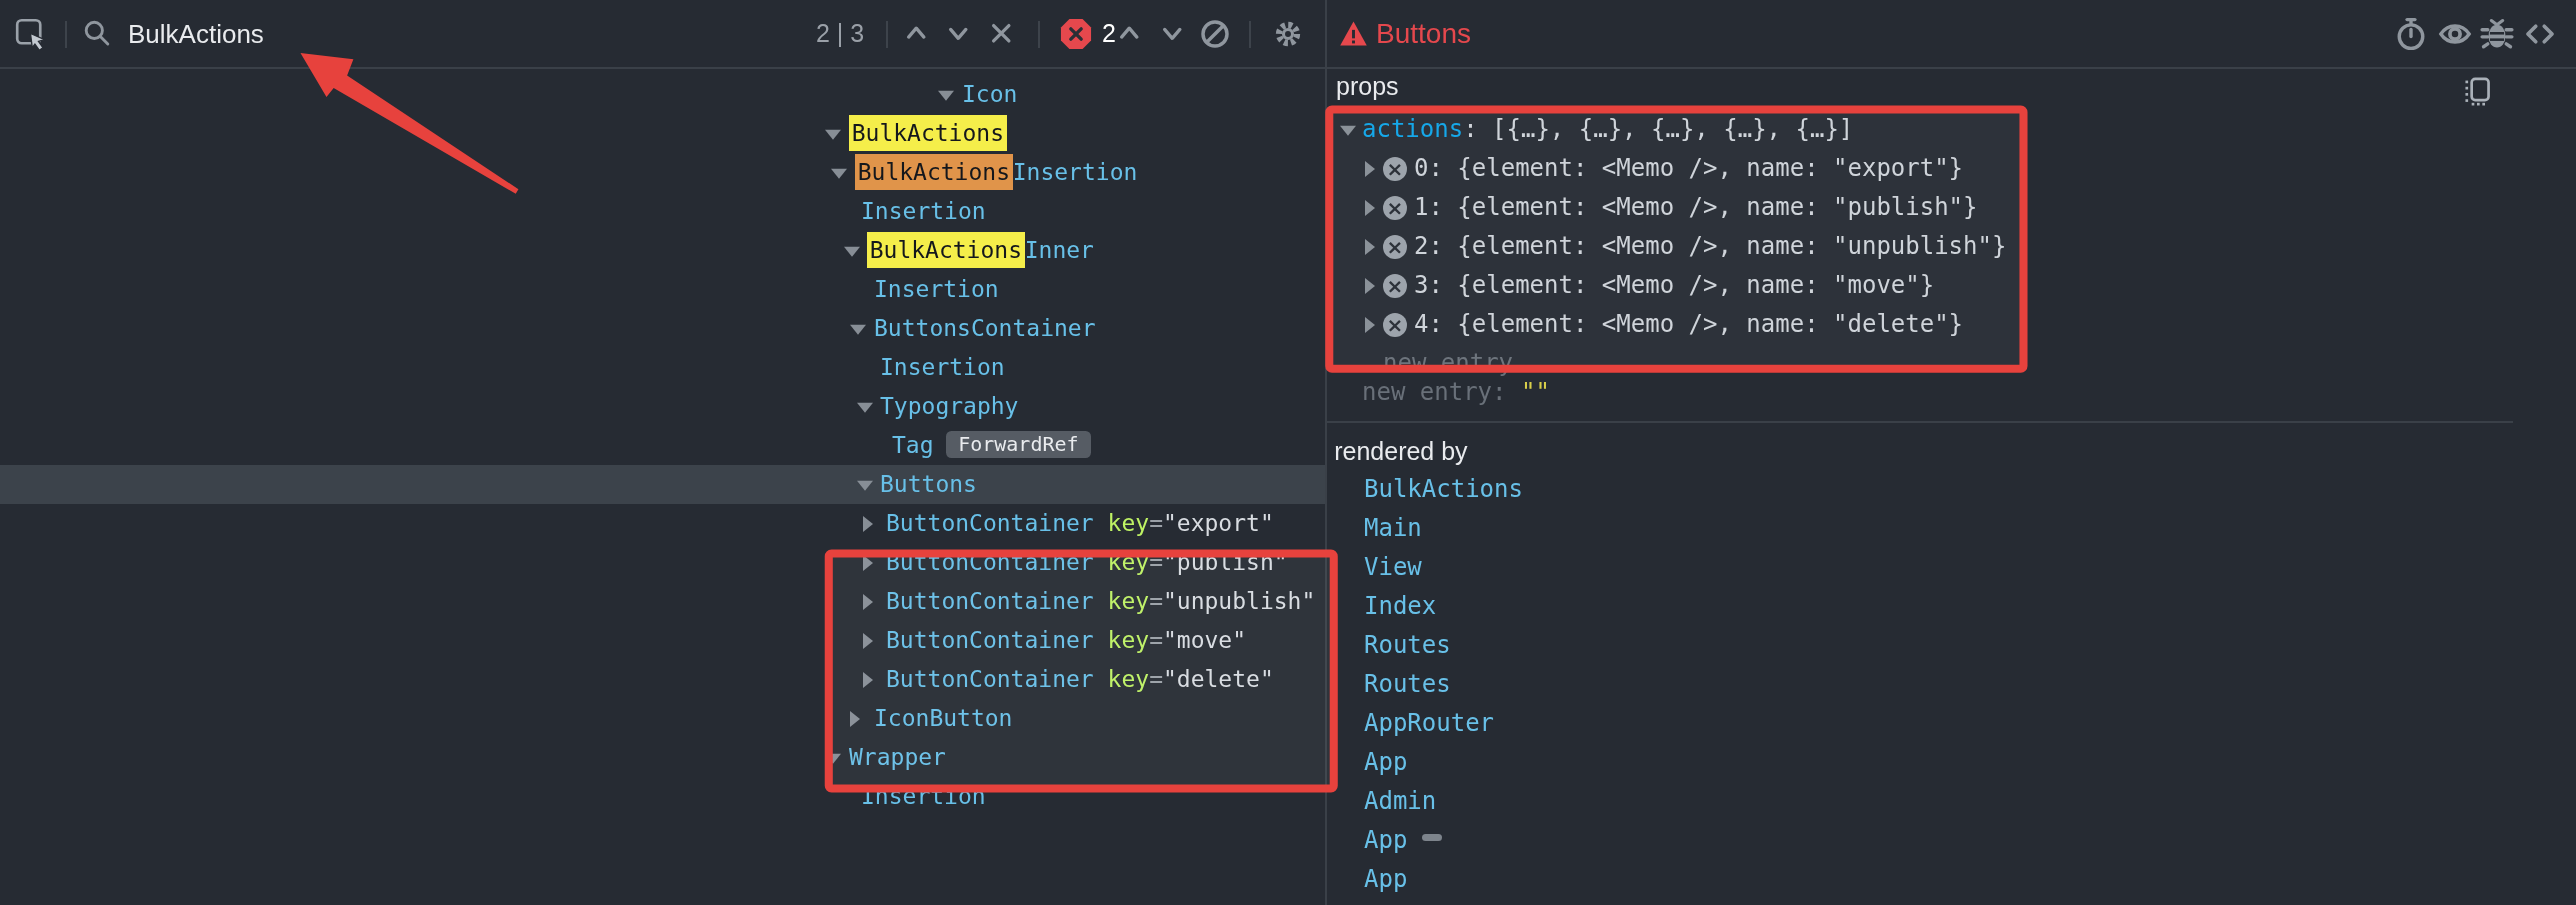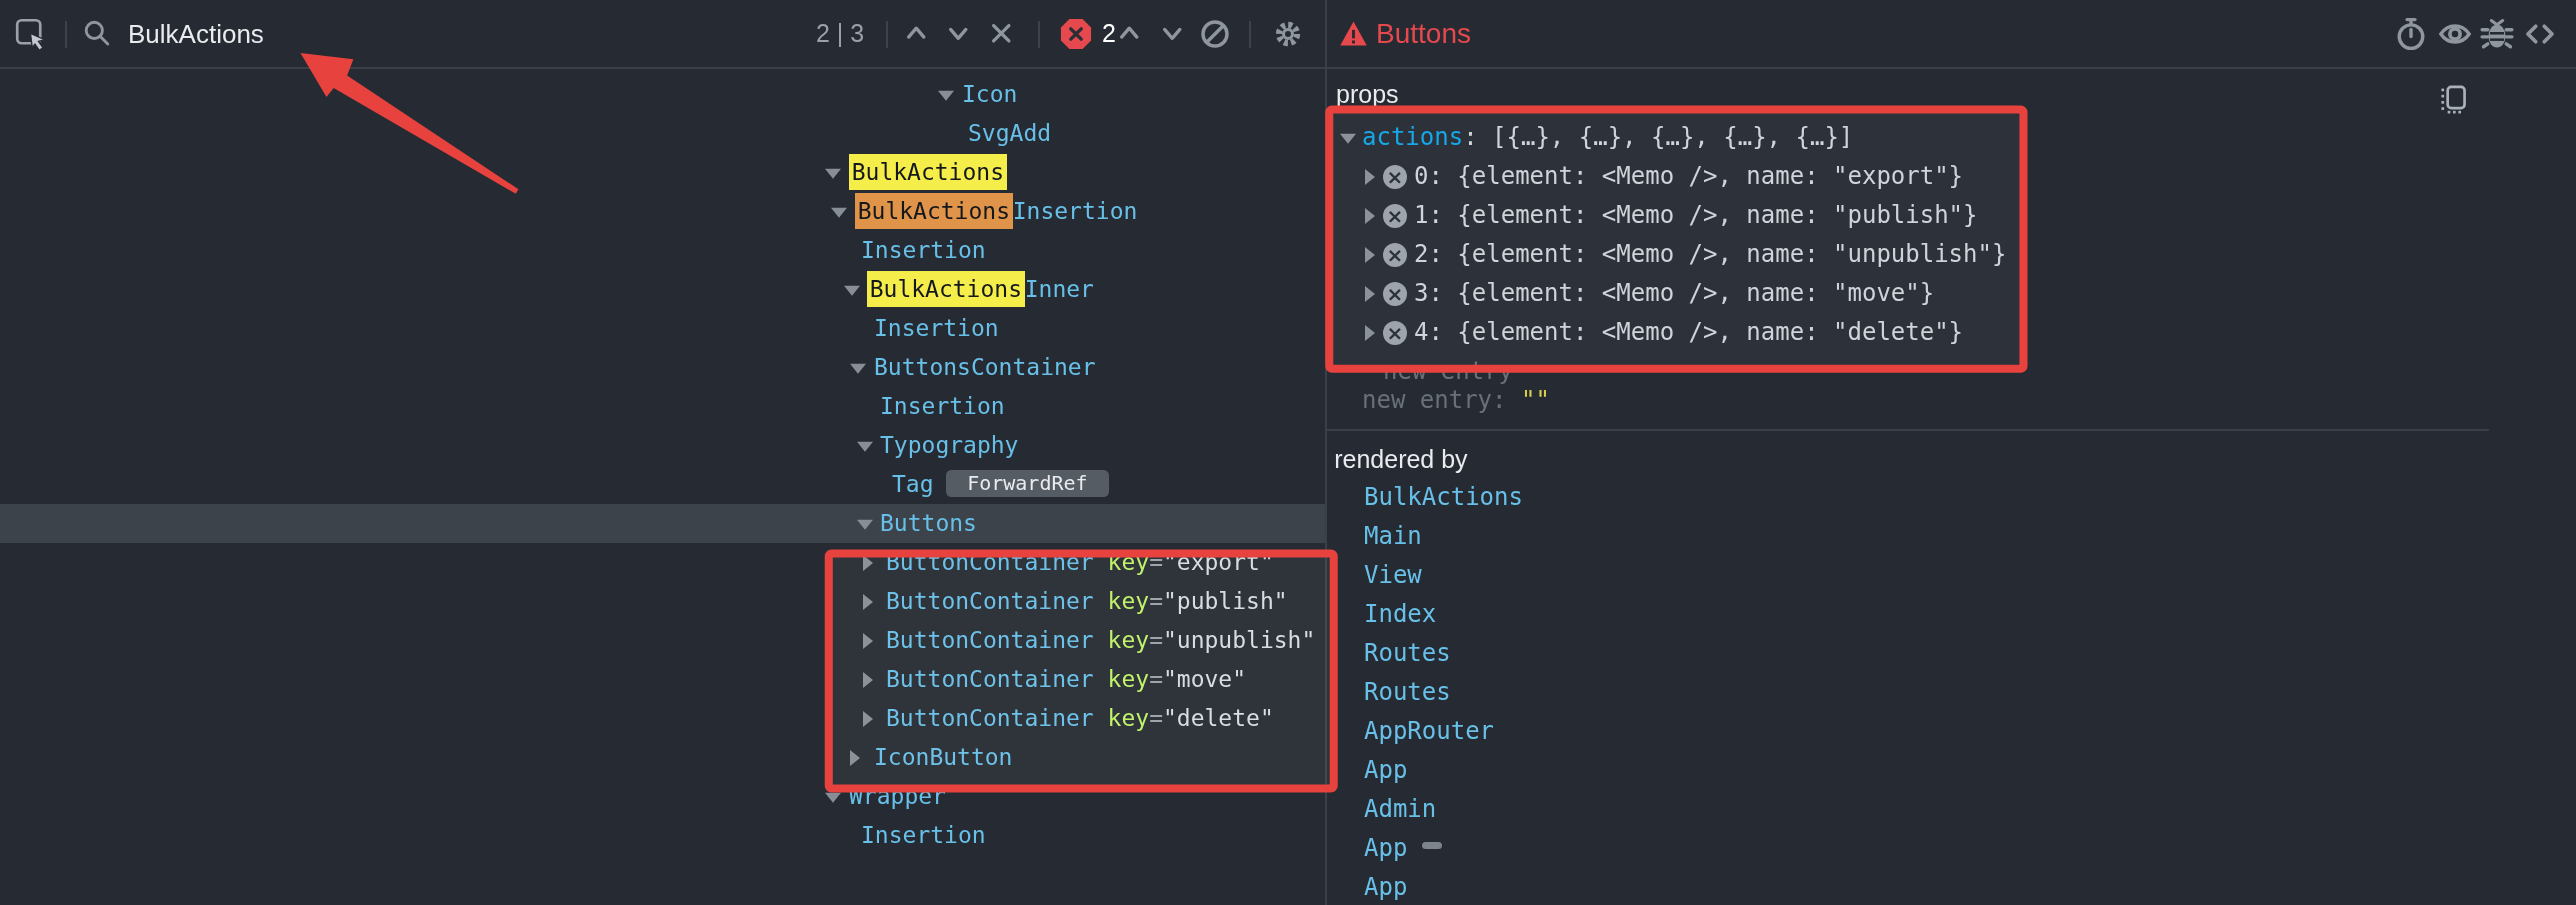--- a/index.html
+++ b/index.html
@@ -23,23 +23,23 @@
   .expander{position:absolute;top:50%;width:0;height:0;cursor:pointer;}
   .expander.open{border-left:8px solid transparent;border-right:8px solid transparent;border-top:10px solid #878e96;transform:translateY(-42%);}
   .expander.closed{border-top:8px solid transparent;border-bottom:8px solid transparent;border-left:10px solid #878e96;transform:translateY(-50%);}
   .comp-name{color:#68c0e8;}
   .hl-match{background:#f5ee4a;color:#14171c;padding:5.4px 2.7px;}
   .hl-current{background:#e0944a;color:#14171c;padding:5.4px 2.7px;}
   .attr-key{color:#bef264;}
   .attr-eq{color:#9aa0a7;}
   .attr-val{color:#d8dce1;}
   .tag-badge{display:inline-block;background:#565c64;color:#e9ebee;font-size:20px;line-height:27px;
-    padding:0 21px;border-radius:5.4px;margin-left:12.6px;vertical-align:1.8px;}
-  
-  .right-panel{position:absolute;left:1327px;top:68px;width:1162px;height:838px;}
+    padding:0 12px;border-radius:5.4px;margin-left:12.6px;vertical-align:1.8px;}
+  
+  .right-panel{position:absolute;left:1327px;top:60px;width:1162px;height:838px;padding-left:24px;}
   .panel-label{position:absolute;left:9px;top:7.2px;height:39px;line-height:39px;font-size:25px;color:#e9ebee;}
   .copy-icon{position:absolute;right:20px;top:16px;cursor:pointer;}
   .props-rows{position:absolute;left:0;top:50px;width:100%;}
   .prow{position:relative;height:39px;line-height:39px;font-size:24px;color:#ced3d9;white-space:nowrap;}
   .prow .expander.open{left:12.6px;}
   .prow .expander.closed{left:38px;}
   .prop-name{color:#0ea5e9;}
   .prop-text{margin-left:35px;display:inline-block;}
   .item-text{margin-left:87px;display:inline-block;}
   .circle-x{position:absolute;left:56px;top:8px;width:24px;height:24px;border-radius:50%;background:#9aa1a9;
@@ -171,21 +171,20 @@
       <polyline points="9,6.5 3.5,12 9,17.5" fill="none" stroke="#8f969e" stroke-width="2.6" stroke-linecap="round" stroke-linejoin="round"></polyline>
       <polyline points="15,6.5 20.5,12 15,17.5" fill="none" stroke="#8f969e" stroke-width="2.6" stroke-linecap="round" stroke-linejoin="round"></polyline>
     </svg>
   </div>
 
   <div class="hdiv"></div>
   <div class="vdiv-main"></div>
 
   <div class="tree mono" id="tree">
       <div class="tree-row"><span class="expander open" style="left: 938px;"></span><span style="margin-left: 962px; display: inline-block;"><span class="comp-name">Icon</span></span></div>
-      <div class="tree-row"><span style="margin-left: 968px; display: inline-block;"><span class="comp-name">SvgAdd</span></span></div>
       <div class="tree-row"><span class="expander open" style="left: 825px;"></span><span style="margin-left: 849px; display: inline-block;"><span class="hl-match">BulkActions</span></span></div>
       <div class="tree-row"><span class="expander open" style="left: 831px;"></span><span style="margin-left: 855px; display: inline-block;"><span class="hl-current">BulkActions</span><span class="comp-name">Insertion</span></span></div>
       <div class="tree-row"><span style="margin-left: 861px; display: inline-block;"><span class="comp-name">Insertion</span></span></div>
       <div class="tree-row"><span class="expander open" style="left: 844px;"></span><span style="margin-left: 867px; display: inline-block;"><span class="hl-match">BulkActions</span><span class="comp-name">Inner</span></span></div>
       <div class="tree-row"><span style="margin-left: 874px; display: inline-block;"><span class="comp-name">Insertion</span></span></div>
       <div class="tree-row"><span class="expander open" style="left: 850px;"></span><span style="margin-left: 874px; display: inline-block;"><span class="comp-name">ButtonsContainer</span></span></div>
       <div class="tree-row"><span style="margin-left: 880px; display: inline-block;"><span class="comp-name">Insertion</span></span></div>
       <div class="tree-row"><span class="expander open" style="left: 857px;"></span><span style="margin-left: 880px; display: inline-block;"><span class="comp-name">Typography</span></span></div>
       <div class="tree-row"><span style="margin-left: 892px; display: inline-block;"><span class="comp-name">Tag</span><span class="tag-badge">ForwardRef</span></span></div>
       <div class="tree-row selected"><span class="expander open" style="left: 857px;"></span><span style="margin-left: 880px; display: inline-block;"><span class="comp-name">Buttons</span></span></div>

